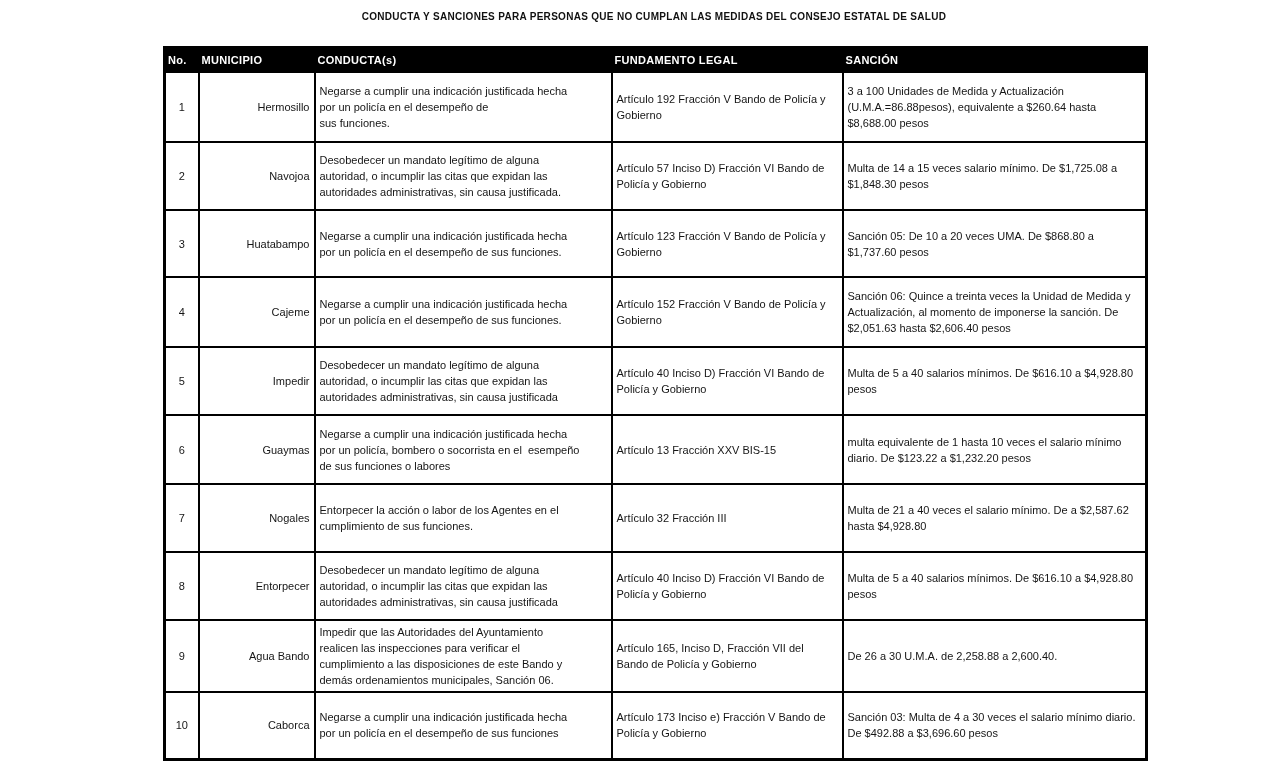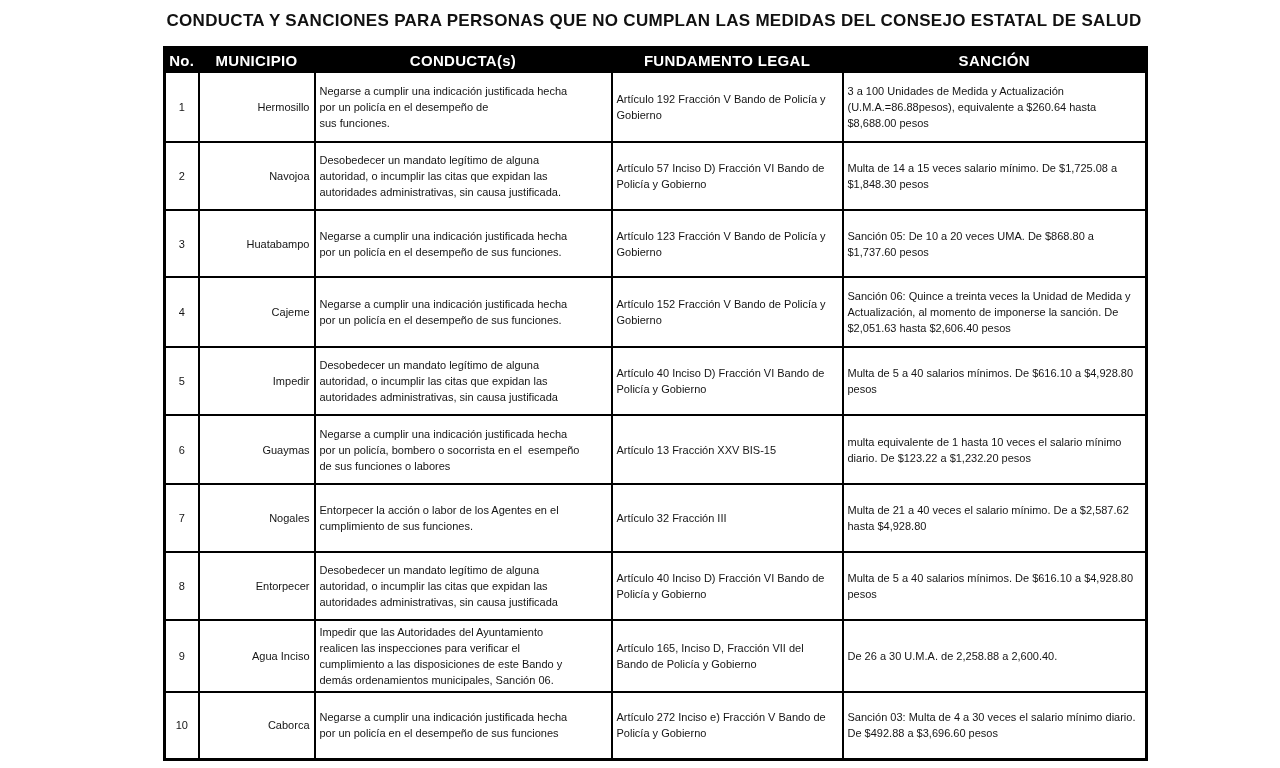--- a/index.html
+++ b/index.html
@@ -17,21 +17,21 @@
     width: 1280px;
     height: 768px;
     overflow: hidden;
   }
   .doc-title {
     position: absolute;
     top: 11px;
     left: 163px;
     width: 982px;
     text-align: center;
-    font-size: 17px;
+    font-size: 10px;
     font-weight: bold;
     letter-spacing: 0.3px;
     color: #111111;
   }
   table.sanctions {
     position: absolute;
     top: 46px;
     left: 163px;
     width: 982px;
     border-collapse: collapse;
@@ -40,26 +40,26 @@
   }
   table.sanctions col.c-no        { width: 34px; }
   table.sanctions col.c-municipio { width: 116px; }
   table.sanctions col.c-conducta  { width: 297px; }
   table.sanctions col.c-fundamento{ width: 231px; }
   table.sanctions col.c-sancion   { width: 304px; }
 
   table.sanctions th {
     background: #000000;
     color: #ffffff;
-    font-size: 15px;
+    font-size: 11px;
     font-weight: bold;
     letter-spacing: 0.3px;
     height: 20px;
     padding: 1px 2px;
-    text-align: center;
+    text-align: left;
     border: 2px solid #000000;
   }
   table.sanctions td {
     border: 2px solid #000000;
     vertical-align: middle;
     font-size: 11px;
     line-height: 16px;
     padding: 2px 4px 2px 4px;
     color: #151515;
     overflow: hidden;
@@ -170,32 +170,32 @@
         <td class="cell-no">8</td>
         <td class="cell-municipio">Entorpecer</td>
         <td class="cell-conducta">Desobedecer un mandato legítimo de alguna
 autoridad, o incumplir las citas que expidan las
 autoridades administrativas, sin causa justificada</td>
         <td class="cell-fundamento">Artículo 40 Inciso D) Fracción VI Bando de Policía y Gobierno</td>
         <td class="cell-sancion">Multa de 5 a 40 salarios mínimos. De $616.10 a $4,928.80 pesos</td>
       </tr>
       <tr>
         <td class="cell-no">9</td>
-        <td class="cell-municipio">Agua Inciso</td>
+        <td class="cell-municipio">Agua Bando</td>
         <td class="cell-conducta">Impedir que las Autoridades del Ayuntamiento
 realicen las inspecciones para verificar el
 cumplimiento a las disposiciones de este Bando y
 demás ordenamientos municipales, Sanción 06.</td>
         <td class="cell-fundamento">Artículo 165, Inciso D, Fracción VII del Bando de Policía y Gobierno</td>
         <td class="cell-sancion">De 26 a 30 U.M.A. de 2,258.88 a 2,600.40.</td>
       </tr>
       <tr>
         <td class="cell-no">10</td>
         <td class="cell-municipio">Caborca</td>
         <td class="cell-conducta">Negarse a cumplir una indicación justificada hecha
 por un policía en el desempeño de sus funciones</td>
-        <td class="cell-fundamento">Artículo 272 Inciso e) Fracción V Bando de Policía y Gobierno</td>
+        <td class="cell-fundamento">Artículo 173 Inciso e) Fracción V Bando de Policía y Gobierno</td>
         <td class="cell-sancion">Sanción 03: Multa de 4 a 30 veces el salario mínimo diario. De $492.88 a $3,696.60 pesos</td>
       </tr>
     </tbody>
   </table>
 
 </div>
 
 </body></html>

